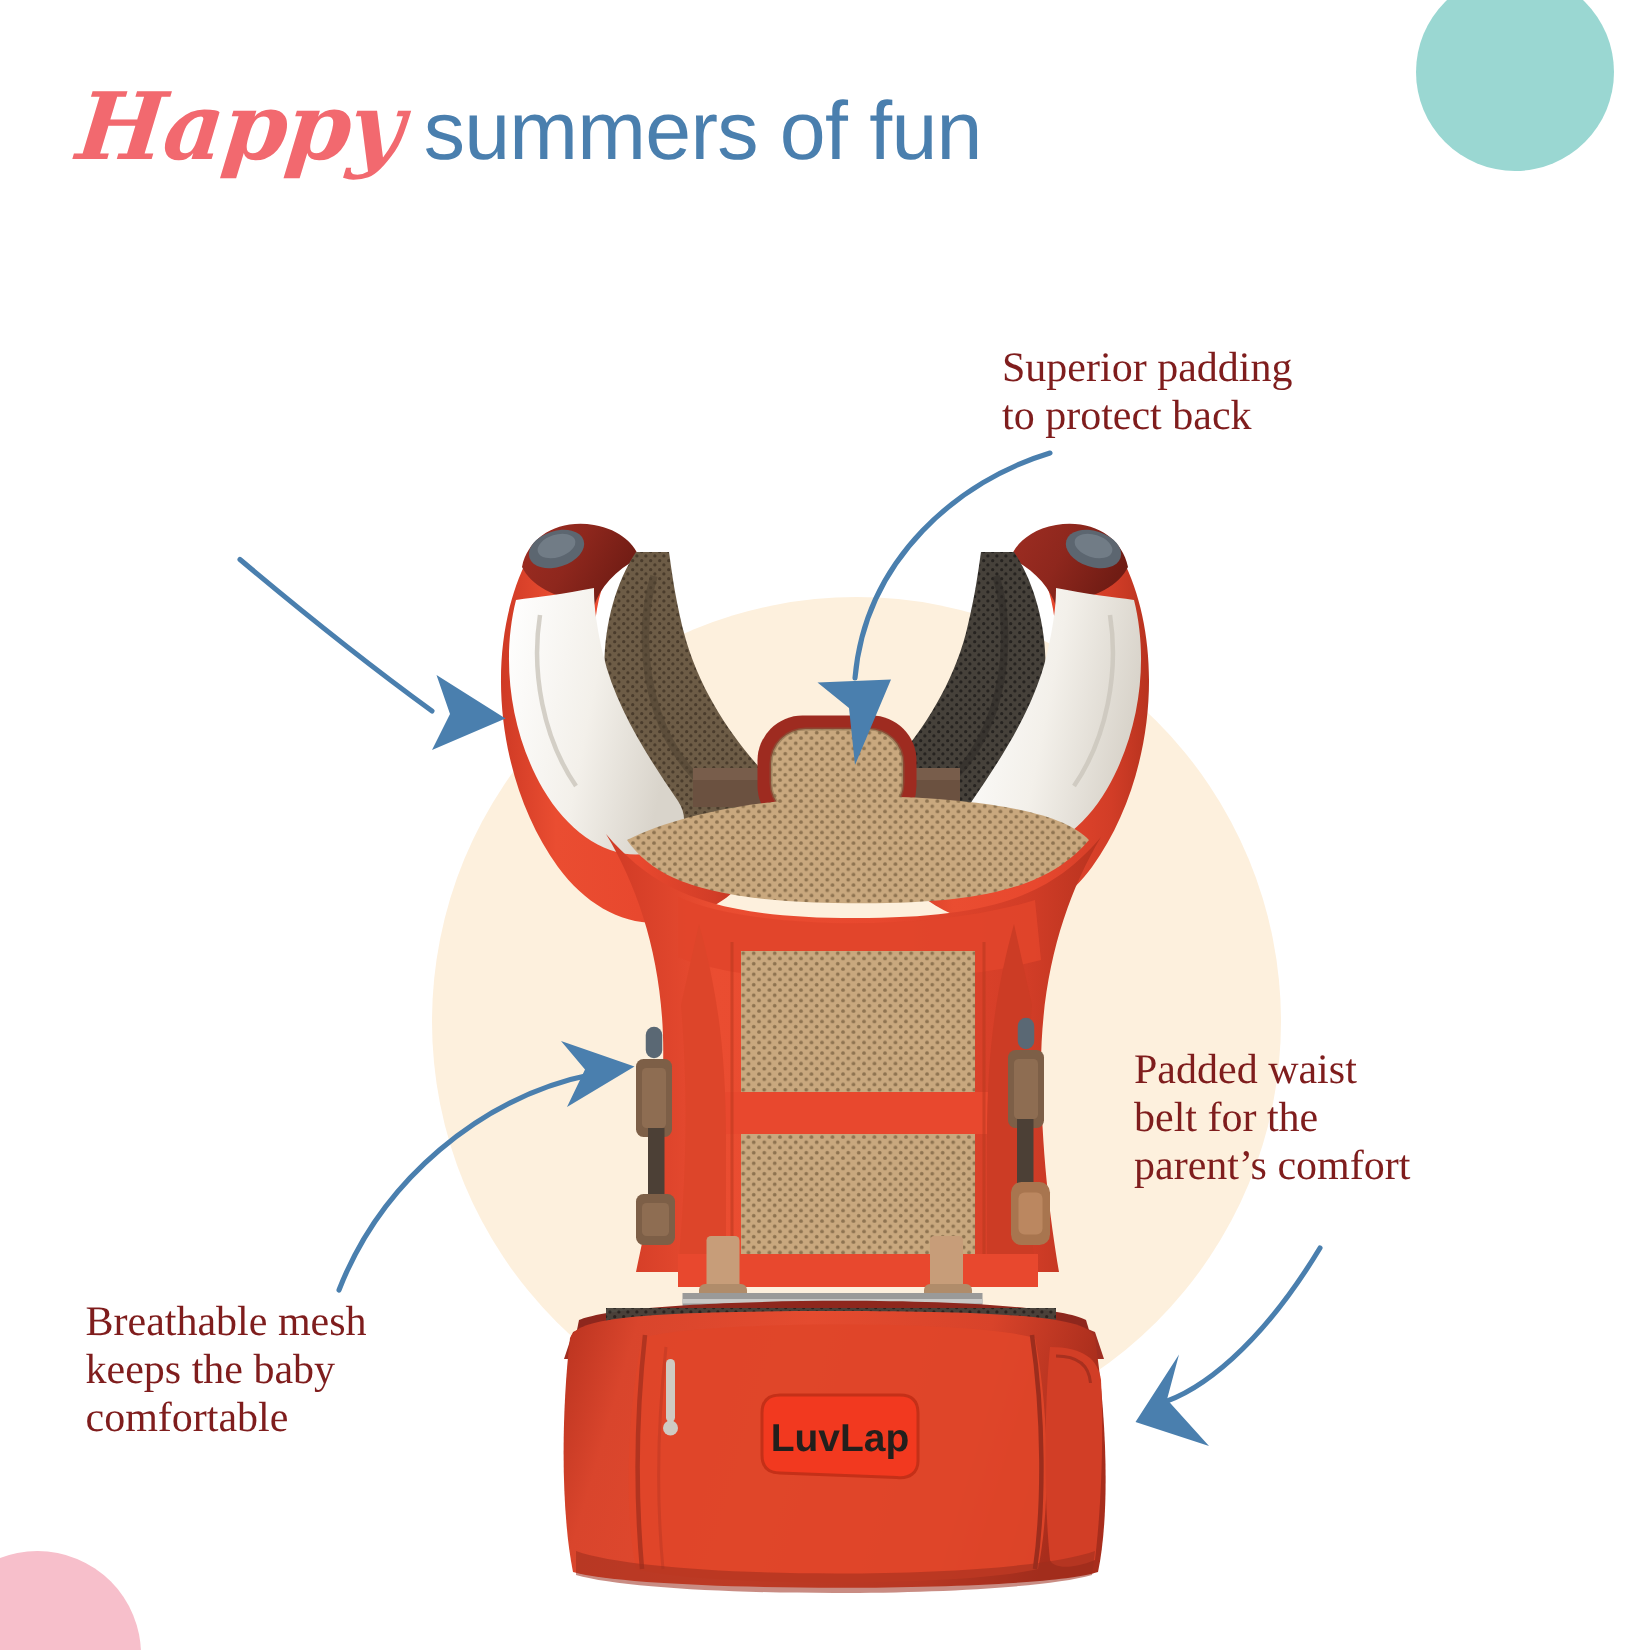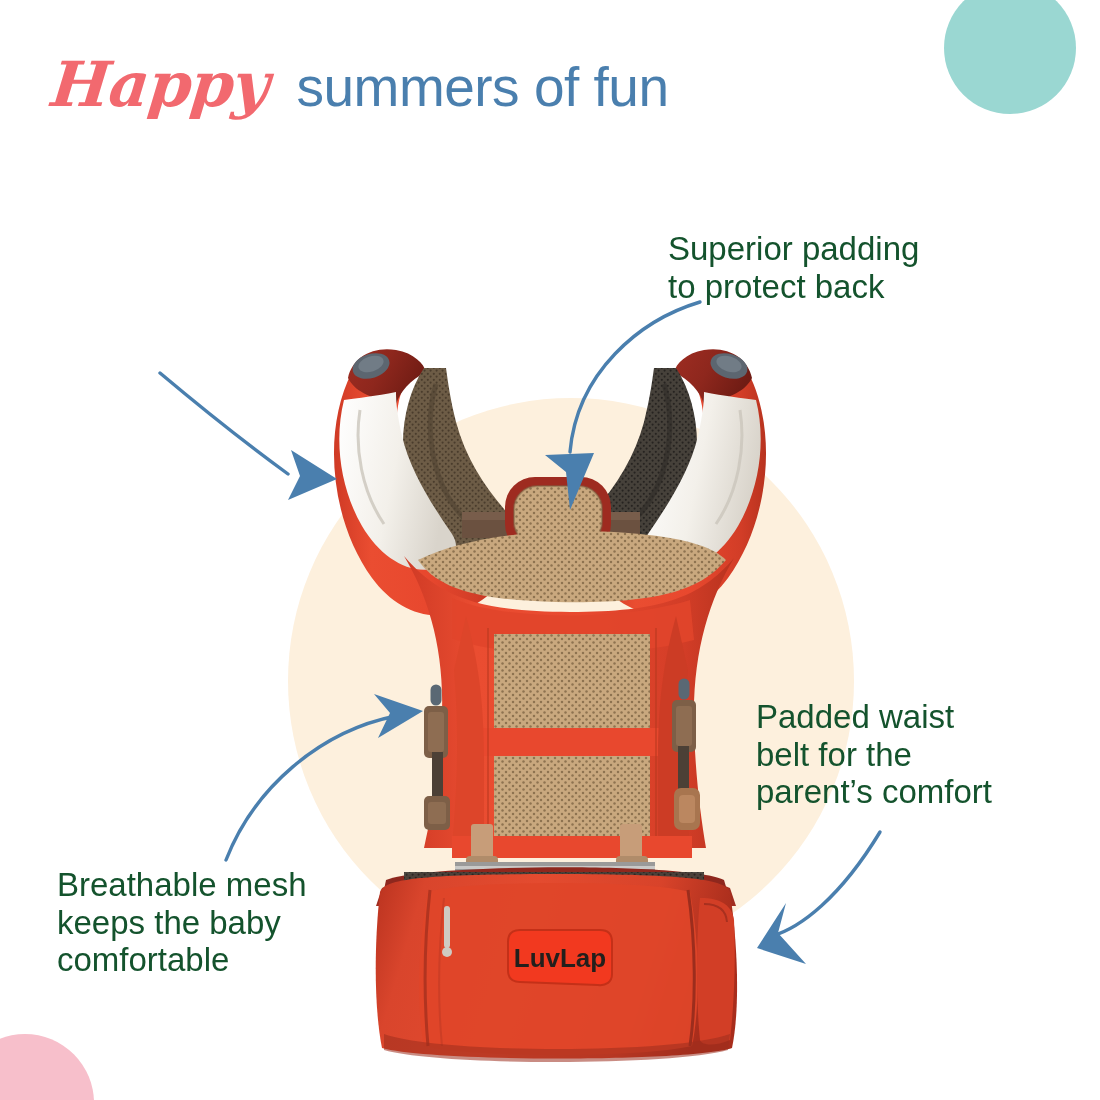--- a/index.html
+++ b/index.html
@@ -23,26 +23,26 @@
   #title{position:absolute;left:52px;top:48px;white-space:nowrap;}
   #title-happy{
     font-family:"DejaVu Serif", serif;
     font-style:italic;font-weight:700;
     font-size:62px;color:#f2696f;letter-spacing:-1px;
     transform:skewX(-6deg);display:inline-block;vertical-align:baseline;
   }
   #title-rest{
     font-family:"Liberation Sans", sans-serif;
     font-size:55px;color:#4a7fae;letter-spacing:-0.5px;
-    margin-left:28px;vertical-align:baseline;
+    margin-left:14px;vertical-align:baseline;
   }
 
   
-  .callout{position:absolute;color:#14532d;font-size:33px;line-height:1.14;
-           font-family:Liberation Sans, sans-serif;white-space:pre-line;}
+  .callout{position:absolute;color:#7f1d1d;font-size:28px;line-height:1.14;
+           font-family:Liberation Serif, serif;white-space:pre-line;}
   #cal-bib{left:33px;top:274px;}
   #cal-pad{left:668px;top:230px;}
   #cal-waist{left:756px;top:698px;}
   #cal-mesh{left:57px;top:866px;}
 
   
   #arrows,#product{position:absolute;left:0;top:0;width:1100px;height:1100px;}
   #arrows{pointer-events:none;}
 </style>
 </head>

